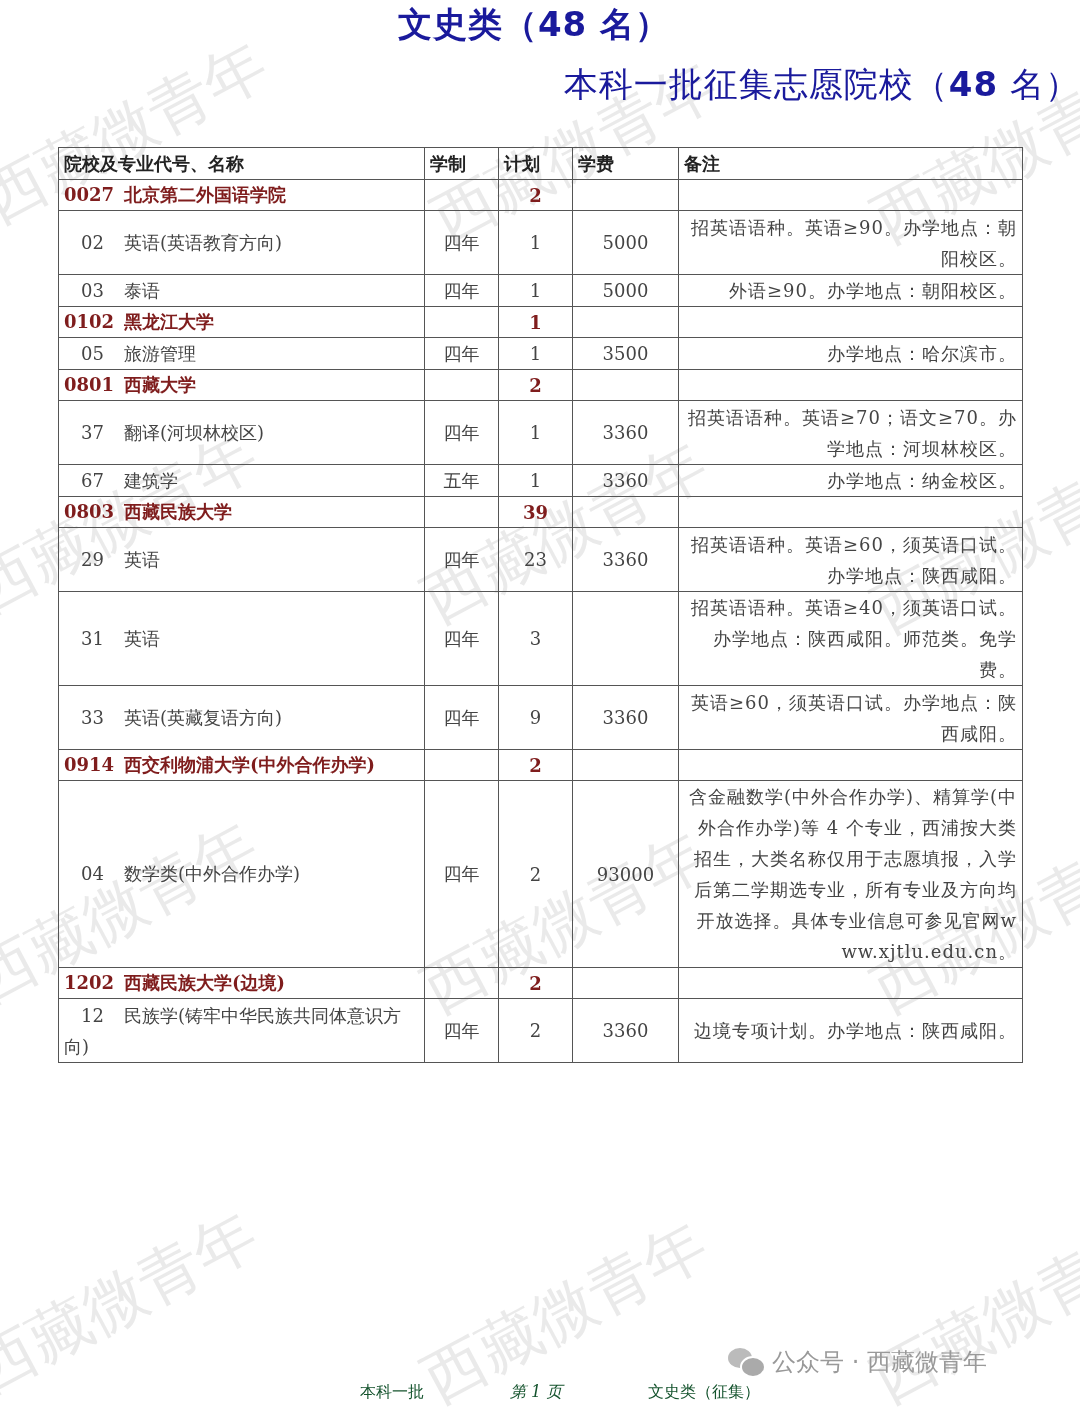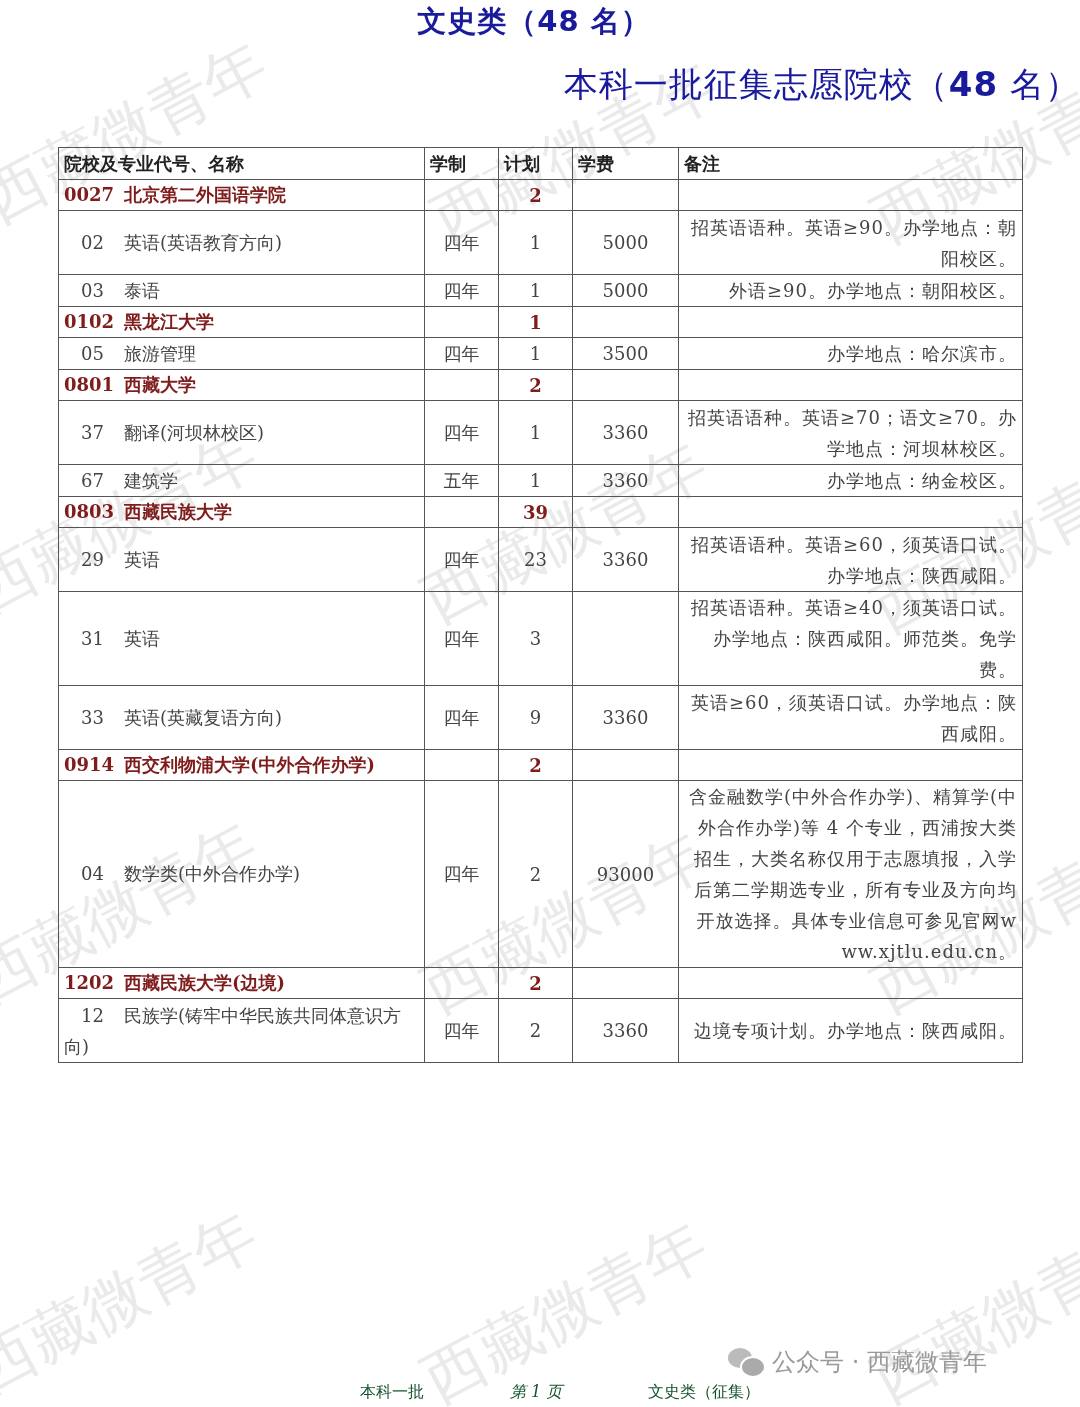--- a/index.html
+++ b/index.html
@@ -1,20 +1,20 @@
 <!DOCTYPE html>
 <html><head>
 <meta charset="utf-8">
 <style>
   html, body { margin:0; padding:0; }
   body { width:1080px; height:1407px; background:#ffffff; position:relative; overflow:hidden;
          font-family:"DejaVu Serif", "Liberation Serif", serif; color:#222; }
   .title1 { position:absolute; top:2px; left:0; width:1068px; text-align:center;
             font-family:"DejaVu Sans", "Liberation Sans", sans-serif; font-weight:bold;
-            font-size:29px; color:#1a1a9c; letter-spacing:1px; }
+            font-size:34px; color:#1a1a9c; letter-spacing:1px; }
   .title2 { position:absolute; top:62px; left:0; width:1080px; text-align:right;
             font-family:"DejaVu Serif", "Liberation Serif", serif;
             font-size:34px; color:#1a1a9c; letter-spacing:1px; }
   .title2 b { font-family:"DejaVu Sans", "Liberation Sans", sans-serif; }
   table.main { position:absolute; top:147px; left:58px; width:964px; border-collapse:collapse;
                table-layout:fixed; font-size:18px; }
   table.main td, table.main th { border:1.5px solid #555; padding:0 5px; vertical-align:middle; }
   table.main th { height:31px; font-weight:bold; font-size:18px; text-align:left; }
   table.main th.c1 { text-align:left; }
   tr.school td { height:30px; font-weight:bold; color:#7f1d1d; }

